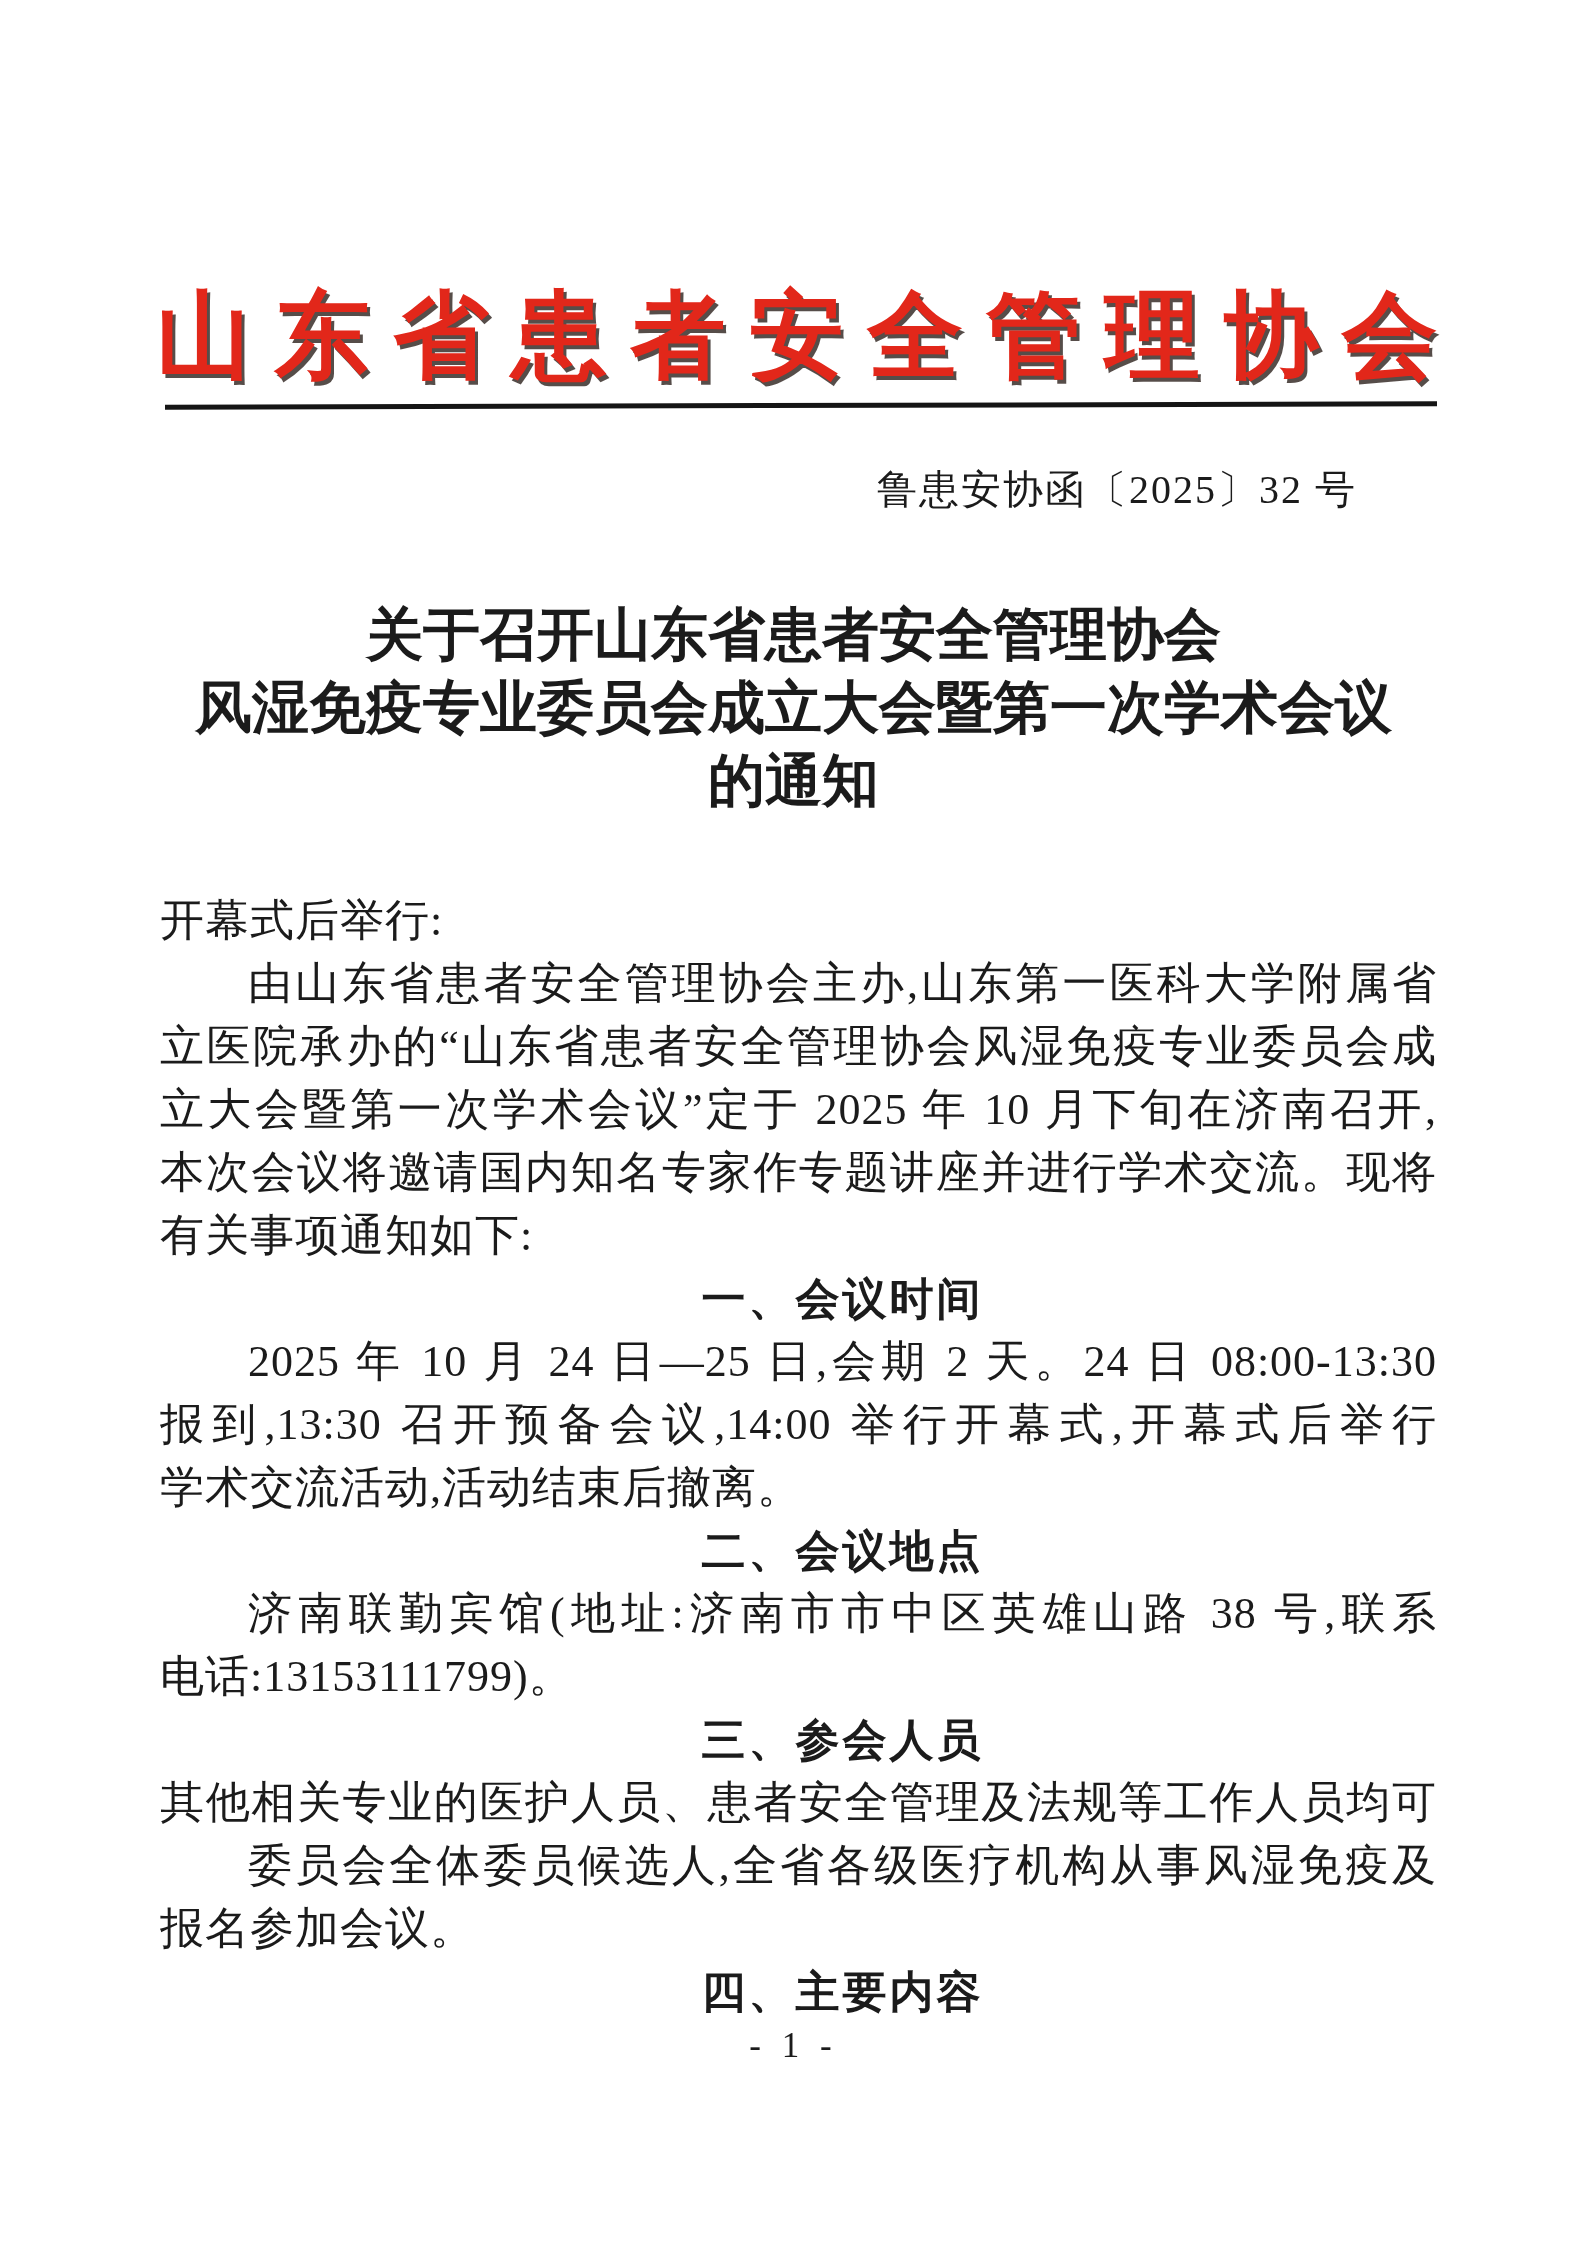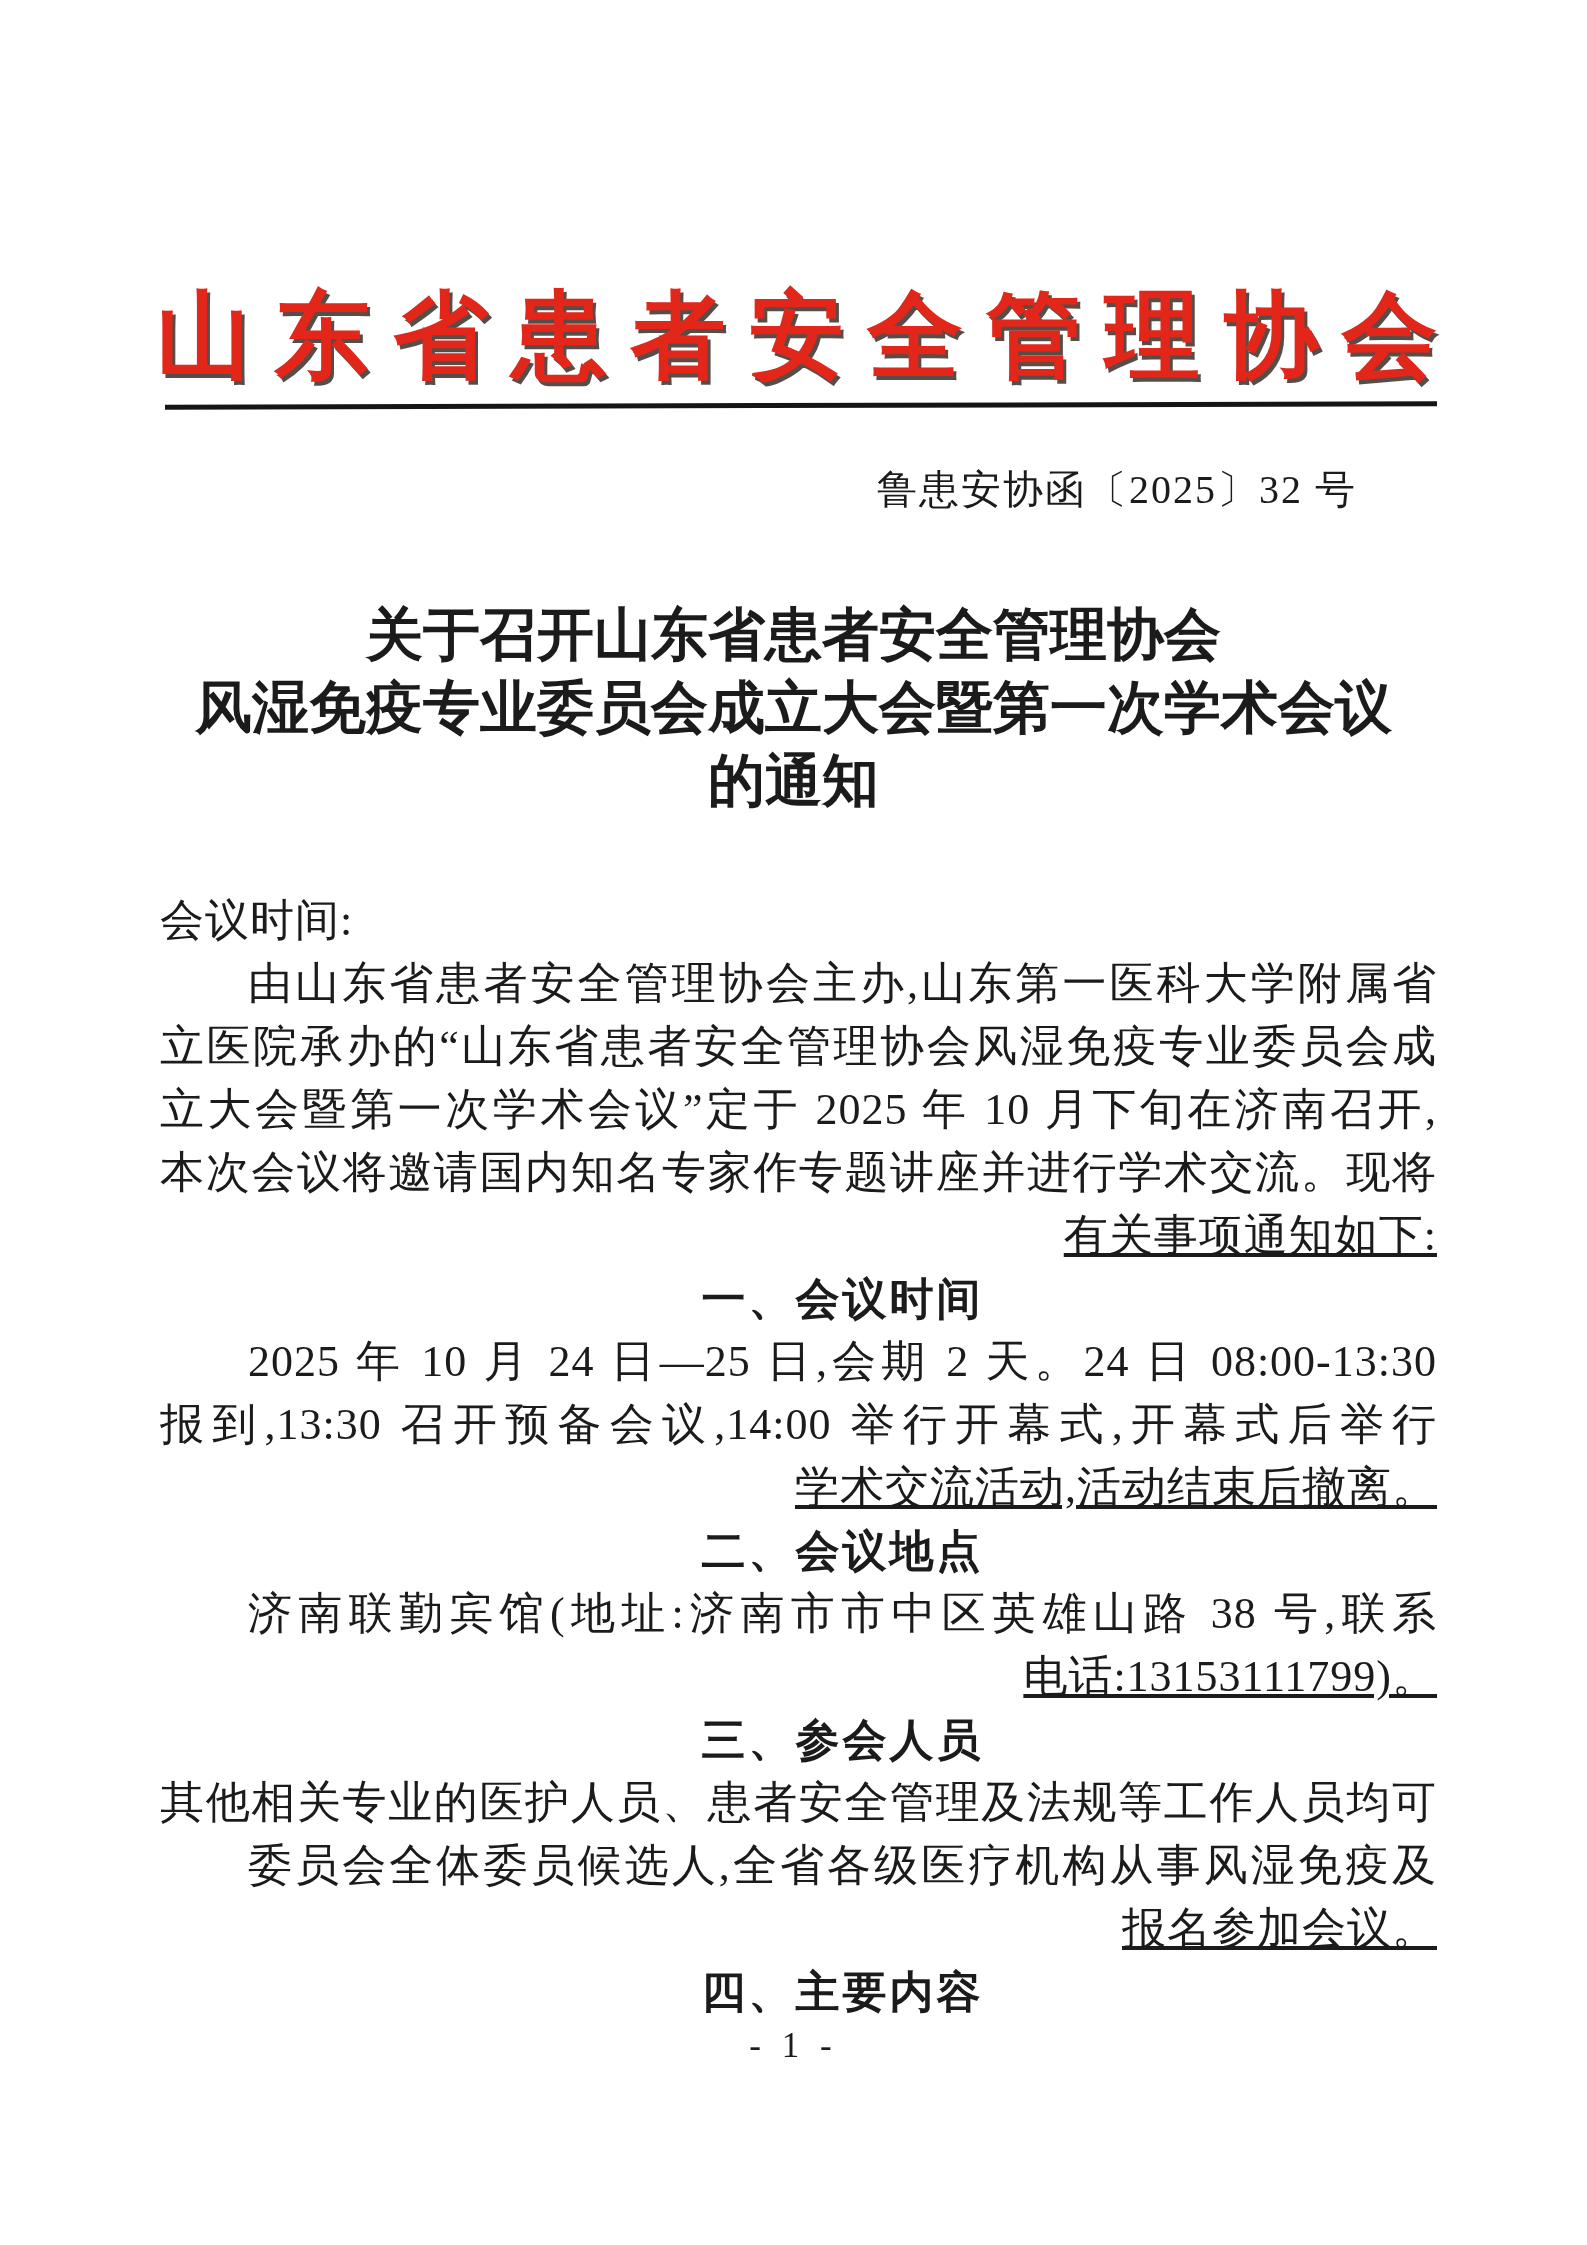--- a/index.html
+++ b/index.html
@@ -56,21 +56,21 @@
   .plain { text-align: left; }
   .para {
     text-indent: 2em;
     text-align: justify;
     text-align-last: justify;
   }
   .cont {
     text-align: justify;
     text-align-last: justify;
   }
-  .cont-end { text-align: right; text-decoration: underline; }
+  .cont-end { text-align: left; }
   .heading {
     text-indent: 2em;
     text-align: center;
     font-weight: bold;
     font-family: "Liberation Sans", "DejaVu Sans", sans-serif;
     letter-spacing: 3px;
   }
   .page-number {
     margin-top: 2px;
     text-align: center;
@@ -90,21 +90,21 @@
 
   <div class="doc-number">鲁患安协函〔2025〕32 号</div>
 
   <div class="doc-title">
       <div>关于召开山东省患者安全管理协会</div>
       <div>风湿免疫专业委员会成立大会暨第一次学术会议</div>
       <div>的通知</div>
     </div>
 
   <div class="doc-body">
-      <div class="line plain">会议时间:</div>
+      <div class="line plain">开幕式后举行:</div>
       <div class="line para">由山东省患者安全管理协会主办,山东第一医科大学附属省</div>
       <div class="line cont">立医院承办的“山东省患者安全管理协会风湿免疫专业委员会成</div>
       <div class="line cont">立大会暨第一次学术会议”定于 2025 年 10 月下旬在济南召开,</div>
       <div class="line cont">本次会议将邀请国内知名专家作专题讲座并进行学术交流。现将</div>
       <div class="line cont-end">有关事项通知如下:</div>
       <div class="line heading">一、会议时间</div>
       <div class="line para">2025 年 10 月 24 日—25 日,会期 2 天。24 日 08:00-13:30</div>
       <div class="line cont">报到,13:30 召开预备会议,14:00 举行开幕式,开幕式后举行</div>
       <div class="line cont-end">学术交流活动,活动结束后撤离。</div>
       <div class="line heading">二、会议地点</div>

